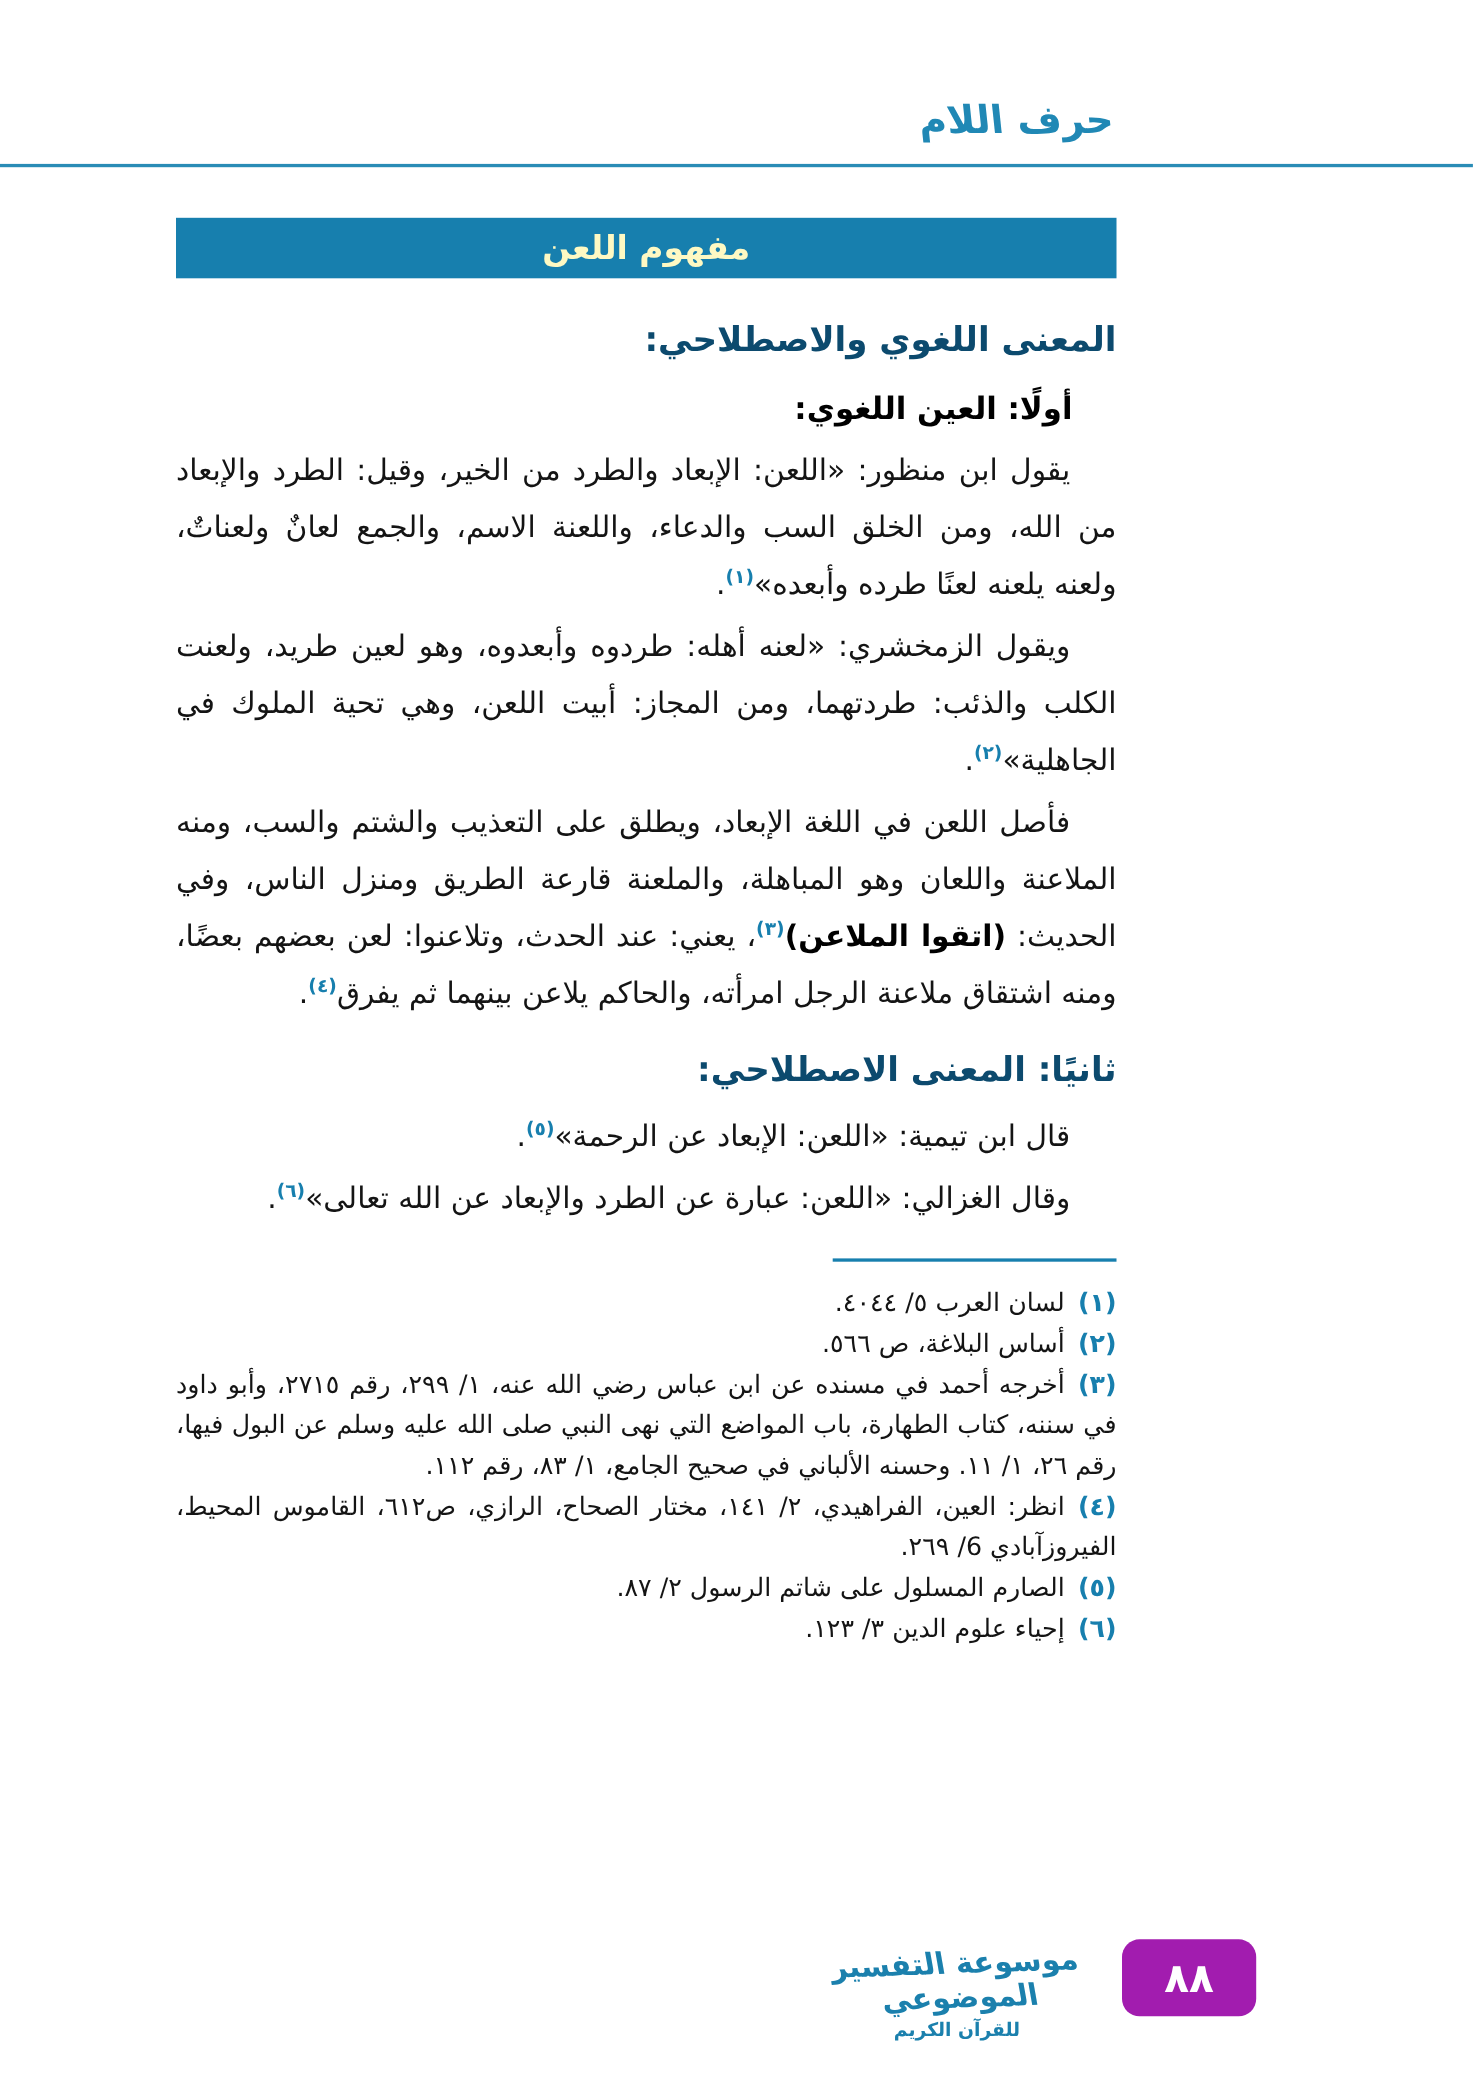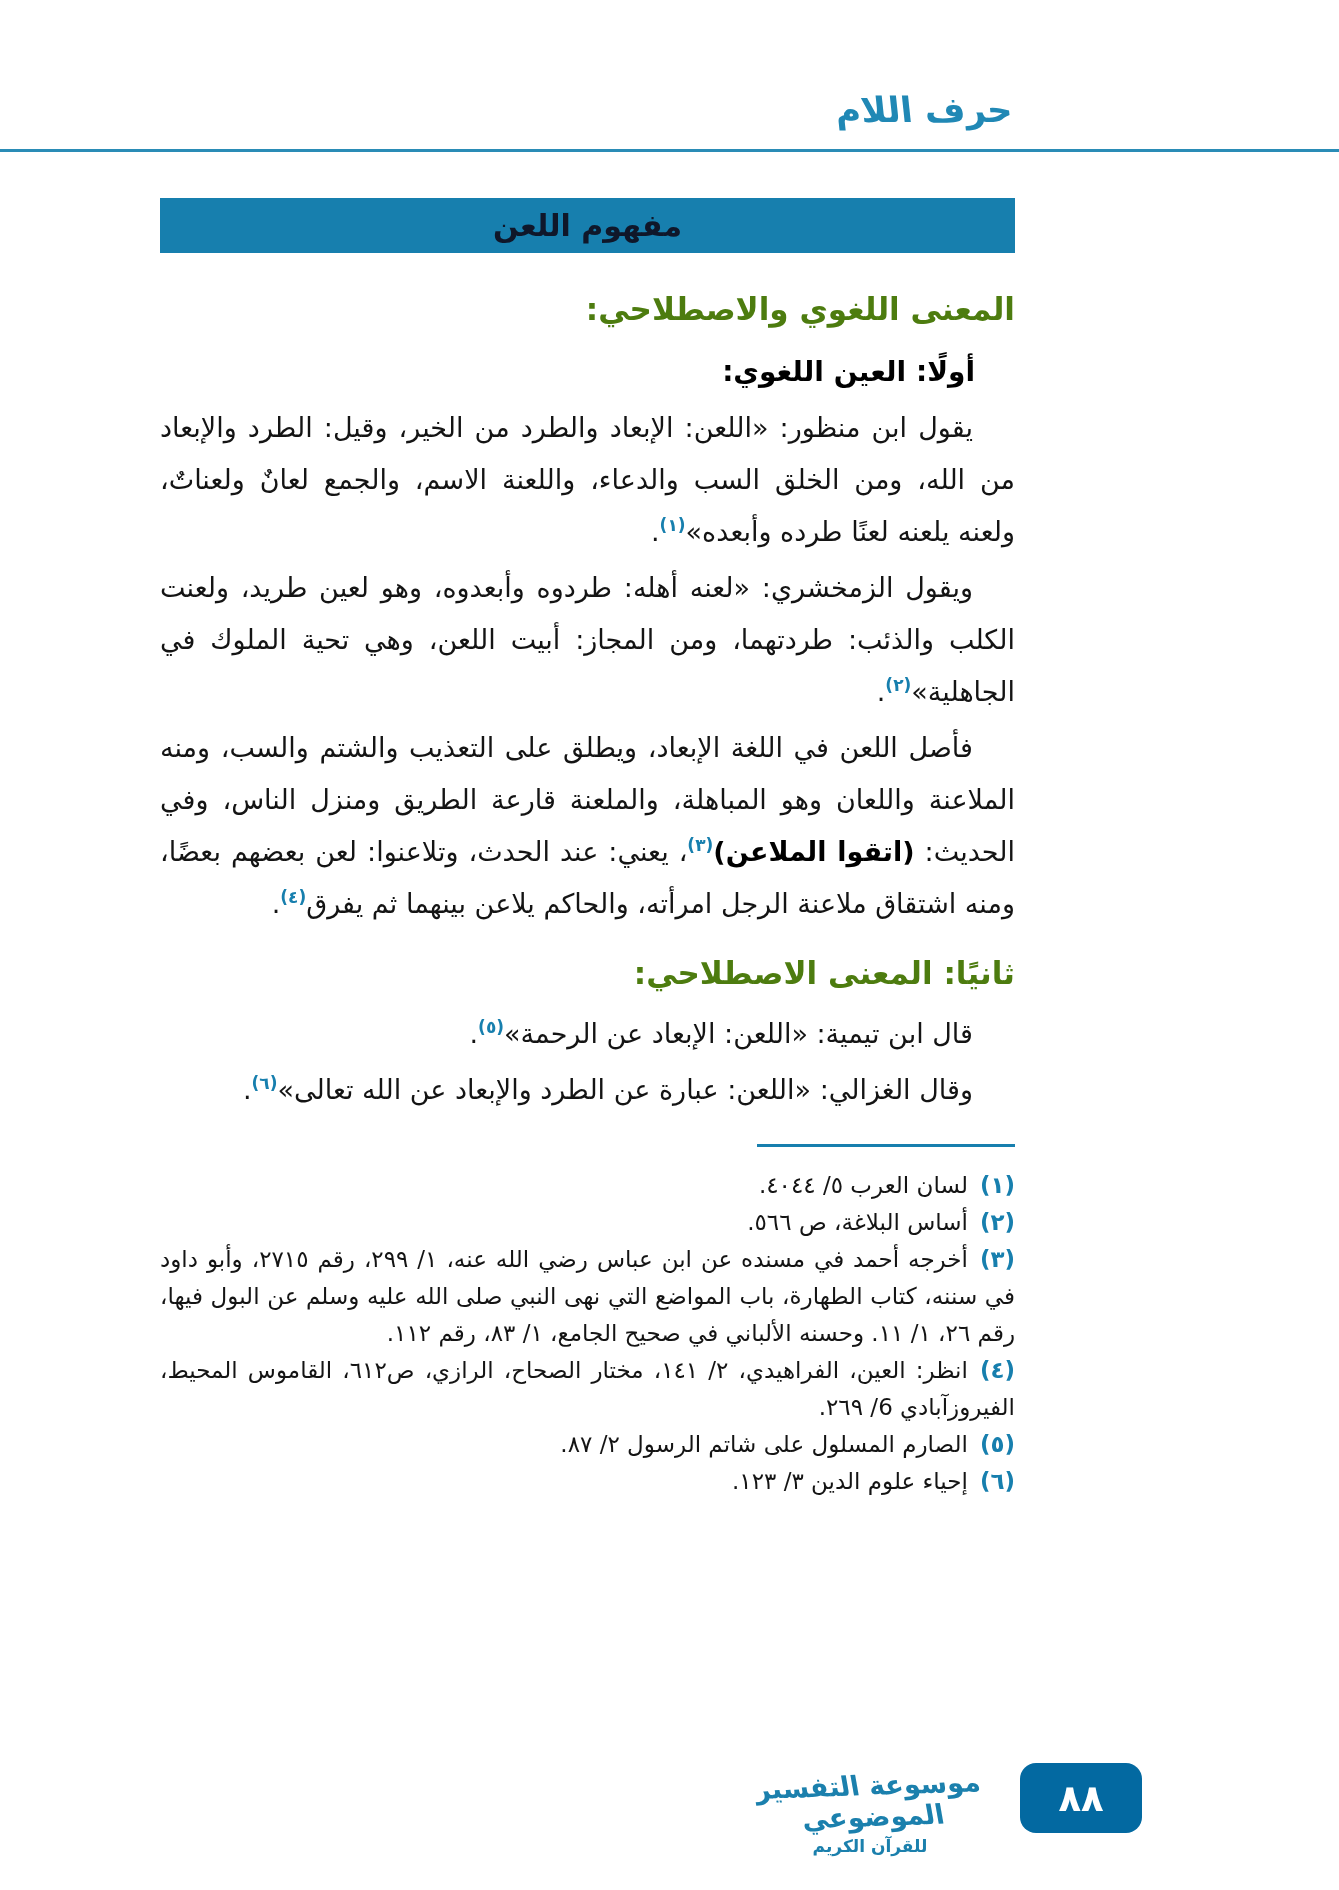--- a/index.html
+++ b/index.html
@@ -21,33 +21,33 @@
     letter-spacing: -1px;
   }
   .top-rule {
     position: absolute; top: 149px; left: 0; width: 1339px; height: 3px;
     background: #2a8cb6;
   }
 
   
   .banner {
     position: absolute; top: 198px; right: 324px; width: 855px; height: 55px;
-    background: #177fae; color: #0f172a;
+    background: #177fae; color: #fef9c3;
     display: flex; align-items: center; justify-content: center;
     font-size: 30px; font-weight: bold;
   }
 
   
   .content {
     position: absolute; top: 280px; right: 324px; width: 855px;
     font-size: 27px; line-height: 52px;
     text-align: justify;
   }
   .h-blue {
-    color: #4d7c0f; font-size: 31px; font-weight: bold;
+    color: #0c4a6e; font-size: 31px; font-weight: bold;
     line-height: 58px; margin: 0 0 6px 0; text-align: right;
   }
   .h-blue.second { margin-top: 14px; }
   .h-black {
     color: #000000; font-size: 28px; font-weight: bold;
     line-height: 56px; margin: 0 40px 2px 0; text-align: right;
   }
   p.body-par { margin: 0 0 4px 0; text-indent: 42px; }
   .fn-ref {
     color: #177fae; font-size: 17px; vertical-align: super; line-height: 0;
@@ -69,21 +69,21 @@
     position: absolute; left: 730px; bottom: 34px; width: 280px;
     text-align: center; color: #1b80ad;
   }
   .logo-main {
     font-size: 27px; font-weight: bold; letter-spacing: -2px;
     transform: skewX(8deg) rotate(-2deg);
   }
   .logo-sub { font-size: 17px; margin-top: 4px; font-weight: bold; }
   .page-badge {
     position: absolute; right: 197px; bottom: 57px; width: 122px; height: 70px;
-    background: #0369a1; border-radius: 16px;
+    background: #a21caf; border-radius: 16px;
     display: flex; align-items: center; justify-content: center;
     color: #ffffff; font-size: 37px; font-weight: bold;
   }
 </style>
 </head>
 <body>
 
 <div class="page">
 
   <div class="chapter-head">حرف اللام</div>

